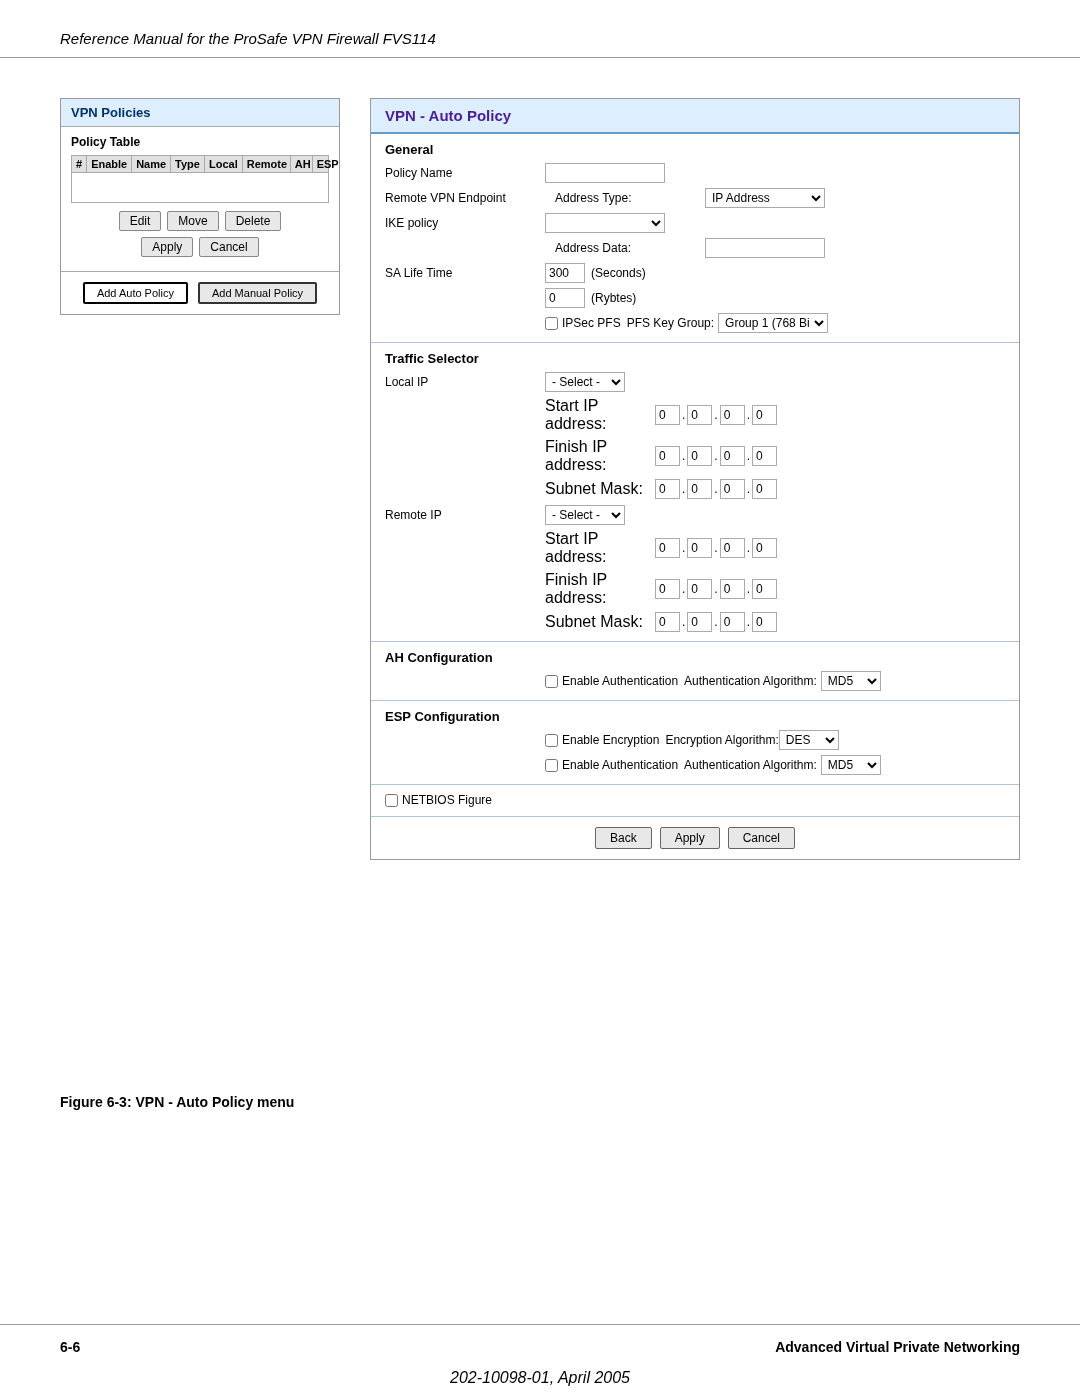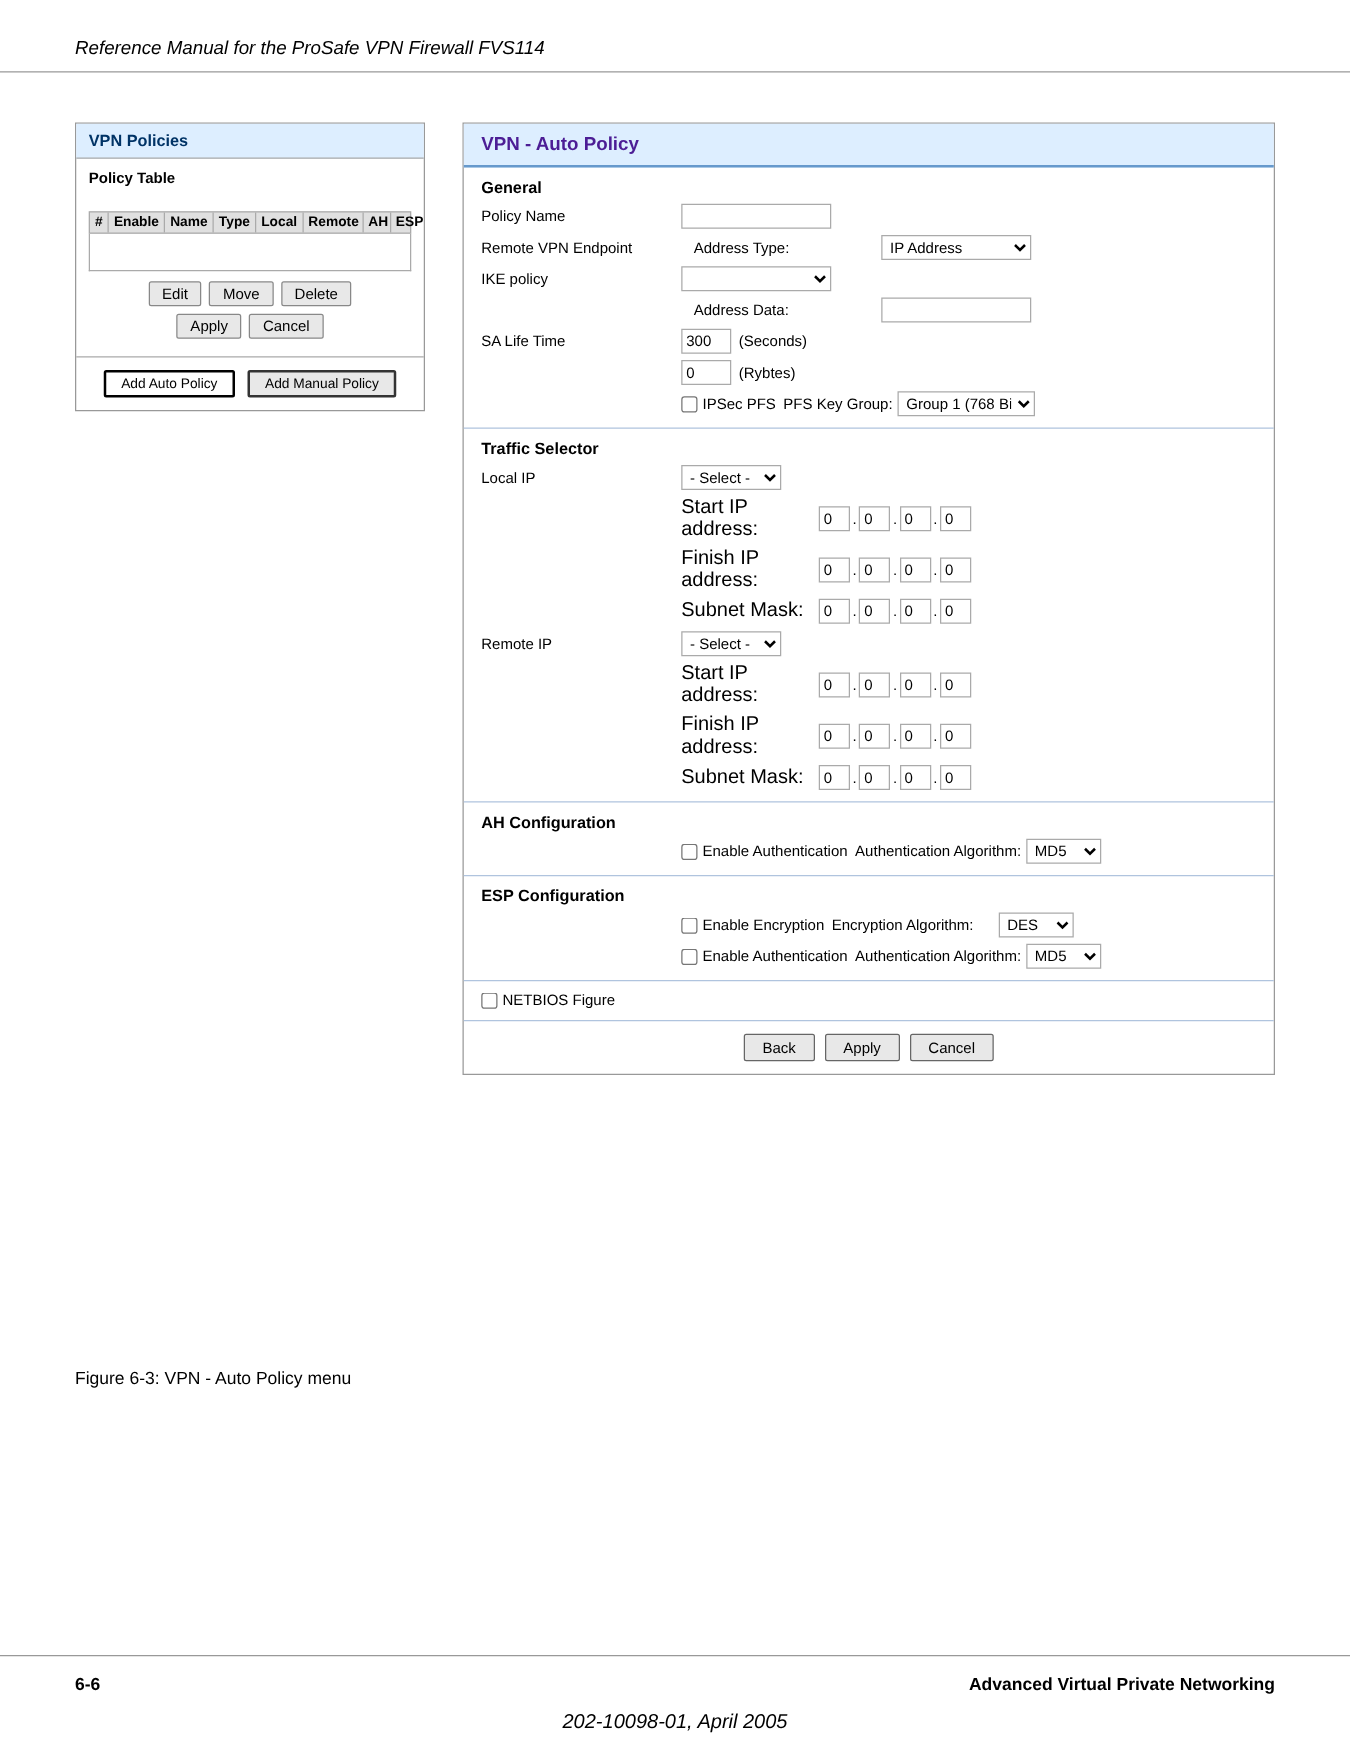--- a/index.html
+++ b/index.html
@@ -58,21 +58,21 @@
       font-size: 13px;
       color: #003366;
       border-bottom: 1px solid #aaa;
     }
     .policy-table-section {
       padding: 8px 10px;
     }
     .policy-table-label {
       font-weight: bold;
       font-size: 12px;
-      margin-bottom: 20px;
+      margin-bottom: 6px;
     }
     .policy-table-header {
       display: flex;
       background: #e0e0e0;
       border: 1px solid #aaa;
       font-size: 11px;
       font-weight: bold;
     }
     .policy-table-header span {
       padding: 2px 4px;
@@ -244,21 +244,21 @@
       cursor: pointer;
       border-radius: 2px;
     }
 
     
     .figure-caption {
       padding: 14px 60px;
       font-size: 14px;
     }
     .caption-bold {
-      font-weight: normal;
+      font-weight: bold;
     }
 
     
     .page-footer {
       margin-top: auto;
       border-top: 1px solid #999;
       padding: 14px 60px;
       display: flex;
       justify-content: space-between;
       align-items: center;
@@ -496,21 +496,21 @@
 
       <div class="form-section">
         <div class="section-title">ESP Configuration</div>
         <div class="form-row">
           <span class="form-label"></span>
           <label class="checkbox-label">
             <input type="checkbox" style="">
             <span>Enable Encryption</span>
           </label>
           <span class="inline-note">Encryption Algorithm:</span>
-          <select class="form-select form-select-mini" style="margin-left:20px;">
+          <select class="form-select form-select-mini" style="margin-left:0;">
             <option>DES</option>
           </select>
         </div>
         <div class="form-row">
           <span class="form-label"></span>
           <label class="checkbox-label">
             <input type="checkbox" style="">
             <span>Enable Authentication</span>
           </label>
           <span class="inline-note">Authentication Algorithm:</span>

